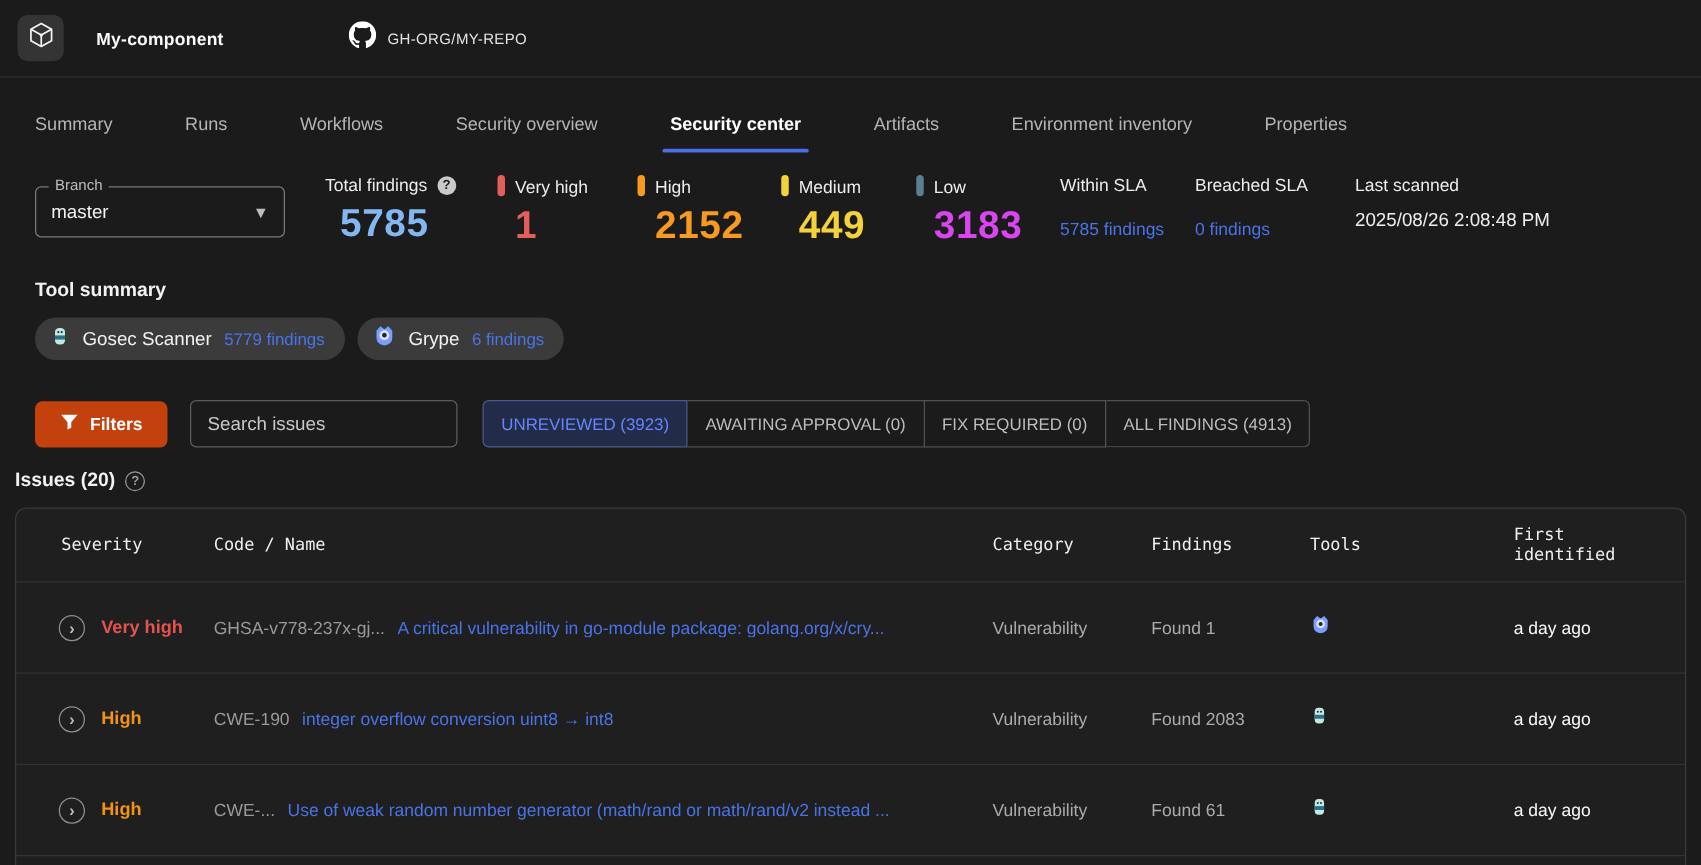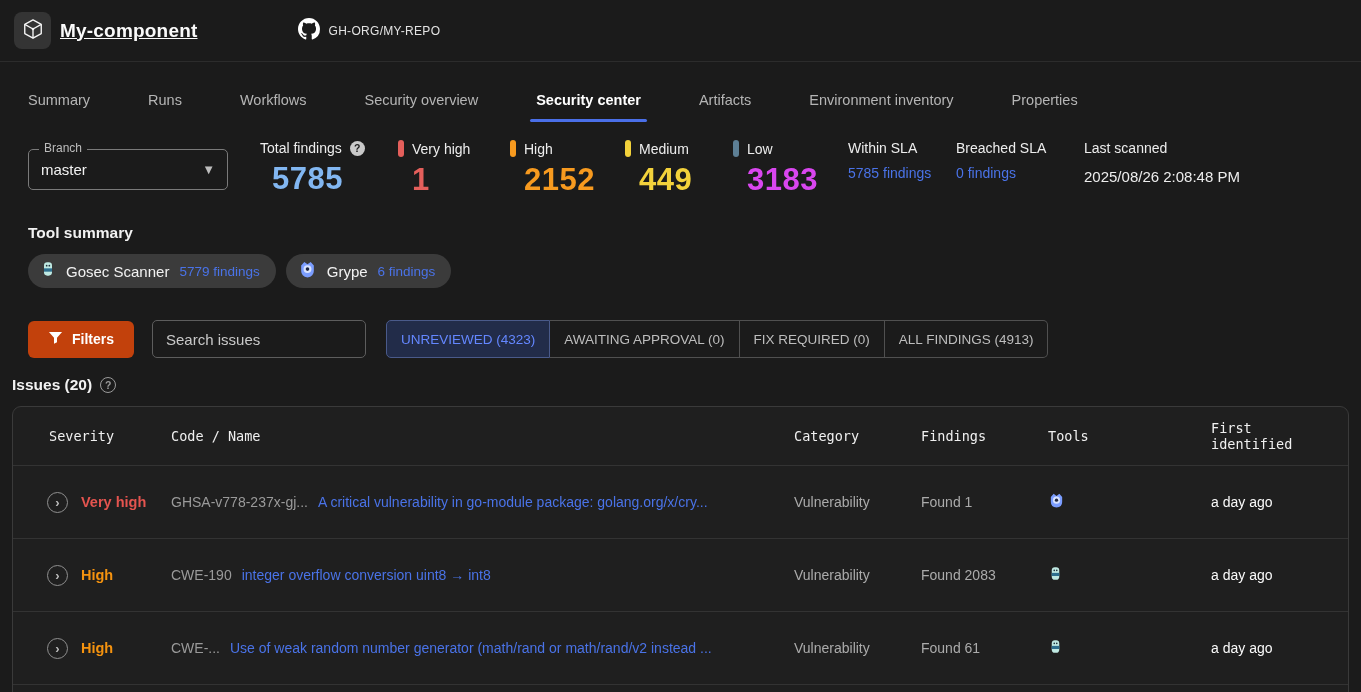--- a/index.html
+++ b/index.html
@@ -4,21 +4,21 @@
 <style>
   * { margin:0; padding:0; box-sizing:border-box; }
   html,body { width:1361px; height:692px; overflow:hidden; background:#1b1b1b;
     font-family:"Liberation Sans", sans-serif; color:#e6e6e6; }
 
   
   .topbar { height:62px; display:flex; align-items:center; padding:0 14px;
     border-bottom:1px solid #2c2c2c; }
   .logo-box { width:37px; height:37px; background:#343434; border-radius:8px;
     display:flex; align-items:center; justify-content:center; }
-  .app-title { font-size:19px; font-weight:700; color:#fafafa; margin-left:9px; letter-spacing:.2px;text-decoration:underline; }
+  .app-title { font-size:14px; font-weight:700; color:#fafafa; margin-left:26px; letter-spacing:.2px; }
   .repo-wrap { display:flex; align-items:center; margin-left:100px; gap:9px; }
   .repo-name { font-size:12px; color:#e3e3e3; letter-spacing:.3px; }
 
   
   .tabs { display:flex; padding:24px 28px 0 28px; gap:11px; }
   .tab { font-size:14.5px; color:#b5b5b5; padding:6px 0 14px 0; margin-right:47px;
     cursor:pointer; position:relative; white-space:nowrap; }
   .tab.active { color:#ffffff; font-weight:600; }
   .tab.active::after { content:""; position:absolute; left:-6px; right:-6px; bottom:0;
     height:3px; background:#4a6fe8; border-radius:2px; }
@@ -34,21 +34,21 @@
   .branch-caret { margin-left:auto; color:#bdbdbd; font-size:13px; }
 
   .stat { margin-top:8px; }
   .stat-label-row { display:flex; align-items:center; gap:8px; font-size:14px; color:#ededed; }
   .sev-bar { width:6px; height:17px; border-radius:3px; display:inline-block; }
   .stat-number { font-size:31px; font-weight:700; margin-top:5px; letter-spacing:.5px; }
   .q-filled { width:15px; height:15px; border-radius:50%; background:#c9c9c9; color:#1b1b1b;
     font-size:10.5px; font-weight:700; display:inline-flex; align-items:center; justify-content:center; }
   .w-total{ width:138px; margin-left:32px;} .w-vh{width:112px;} .w-h{width:115px;}
   .w-m{width:108px;} .w-l{width:115px;} .w-ws{width:108px;} .w-bs{width:128px;}
-  .sla-link { display:inline-block; margin-top:9px; font-size:14px; color:#4a73e8;
+  .sla-link { display:inline-block; margin-top:19px; font-size:14px; color:#4a73e8;
     text-decoration:none; cursor:pointer; }
   .last-scanned-value { margin-top:12px; font-size:15px; color:#ededed; }
 
   
   .tool-title { margin:26px 0 0 28px; font-size:15.5px; font-weight:700; color:#f2f2f2; }
   .chips { display:flex; gap:10px; margin:12px 0 0 28px; }
   .chip { display:flex; align-items:center; gap:10px; background:#3b3b3b; border-radius:17px;
     height:34px; padding:0 16px 0 12px; cursor:pointer; }
   .chip-name { font-size:15px; color:#f2f2f2; }
   .chip-count { font-size:13.5px; color:#4a73e8; }
@@ -237,21 +237,21 @@
   <button class="filters-btn">
     <span>
       <svg width="15" height="15" viewBox="0 0 16 16" fill="#ffffff">
           <path d="M1 2h14L9.6 8.3V13l-3.2 1.6V8.3L1 2z"></path>
         </svg>
     </span>
     <span>Filters</span>
   </button>
   <input class="search-input" type="text" placeholder="Search issues" style="">
   <div class="segments">
-    <div class="segment active">UNREVIEWED (4323)</div>
+    <div class="segment active">UNREVIEWED (3923)</div>
     <div class="segment">AWAITING APPROVAL (0)</div>
     <div class="segment">FIX REQUIRED (0)</div>
     <div class="segment">ALL FINDINGS (4913)</div>
   </div>
 </div>
 
 <div class="issues-row">
   <span class="issues-title">Issues (20)</span>
   <span class="q-outline">?</span>
 </div>

